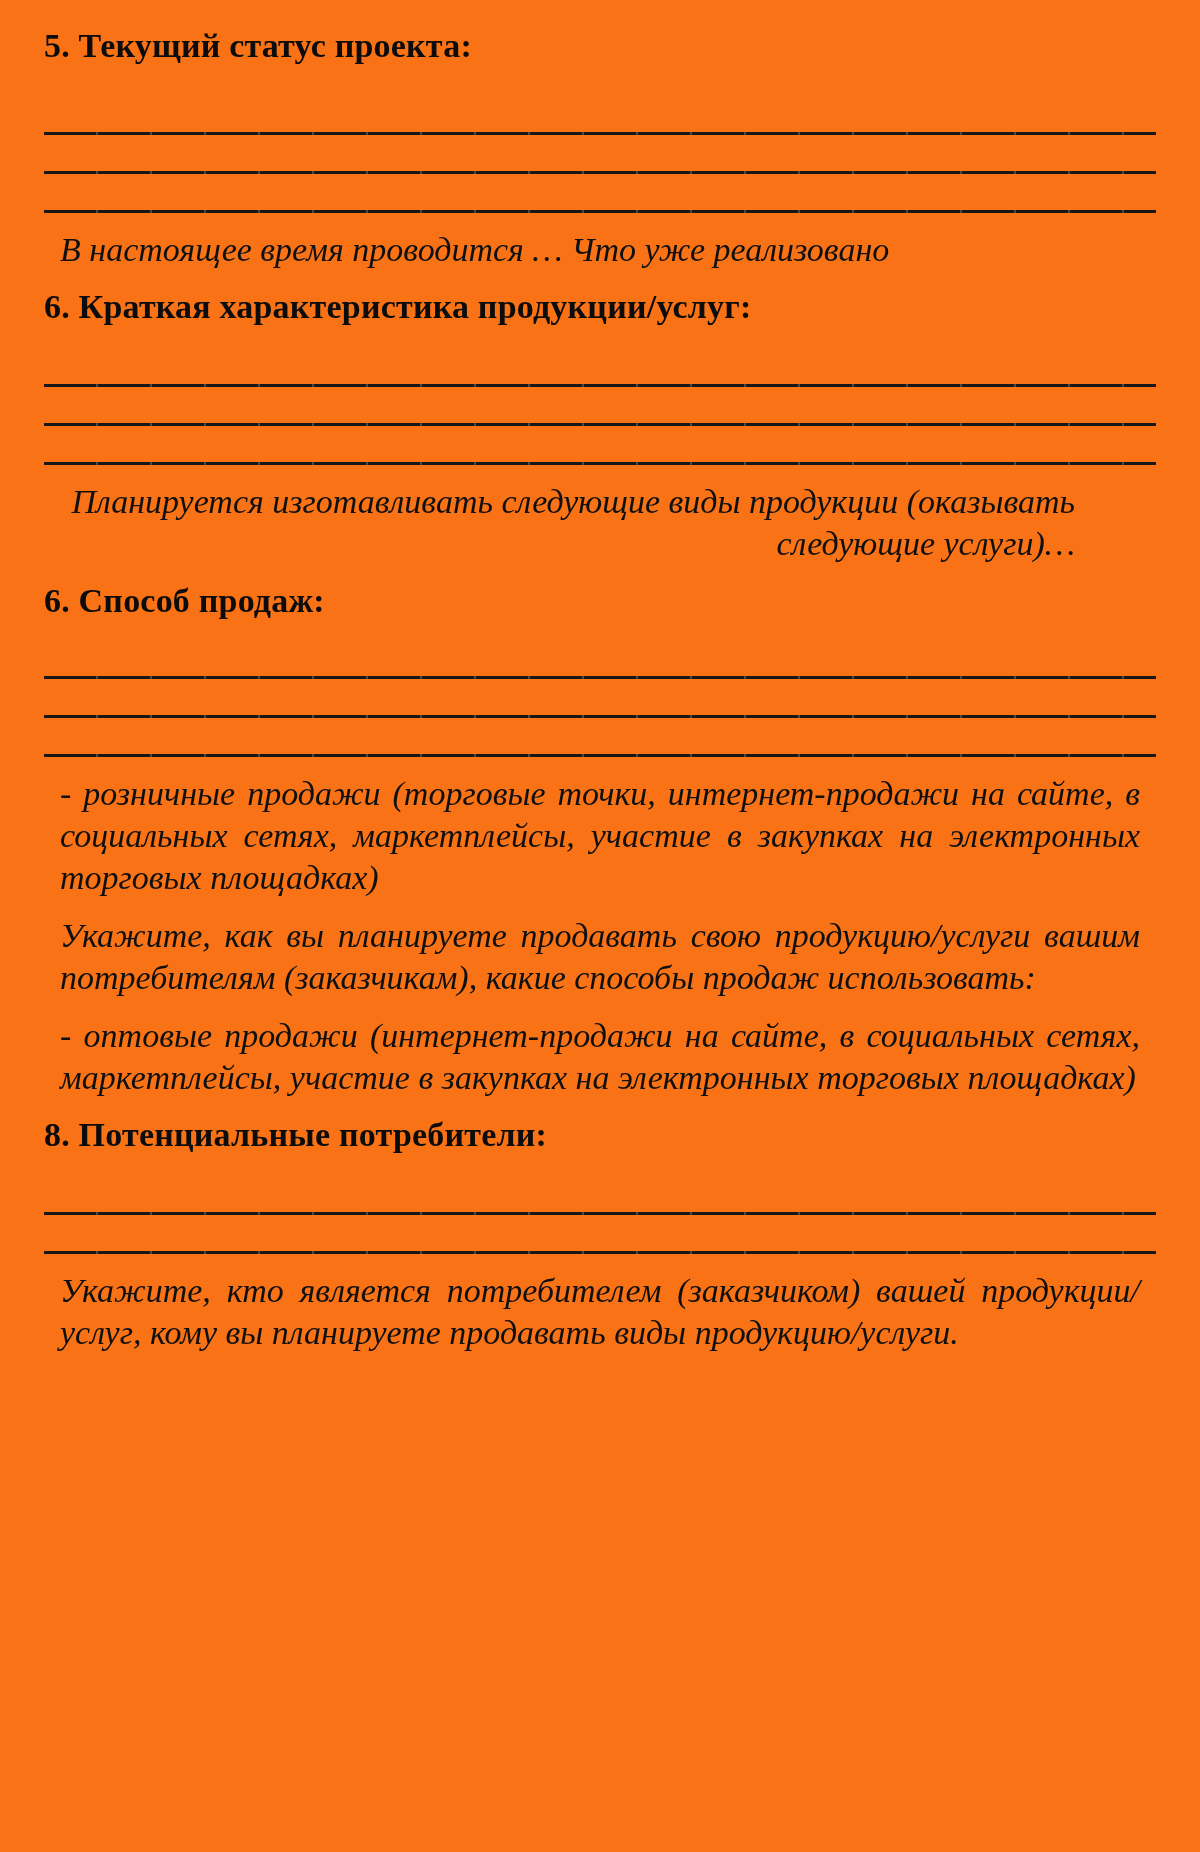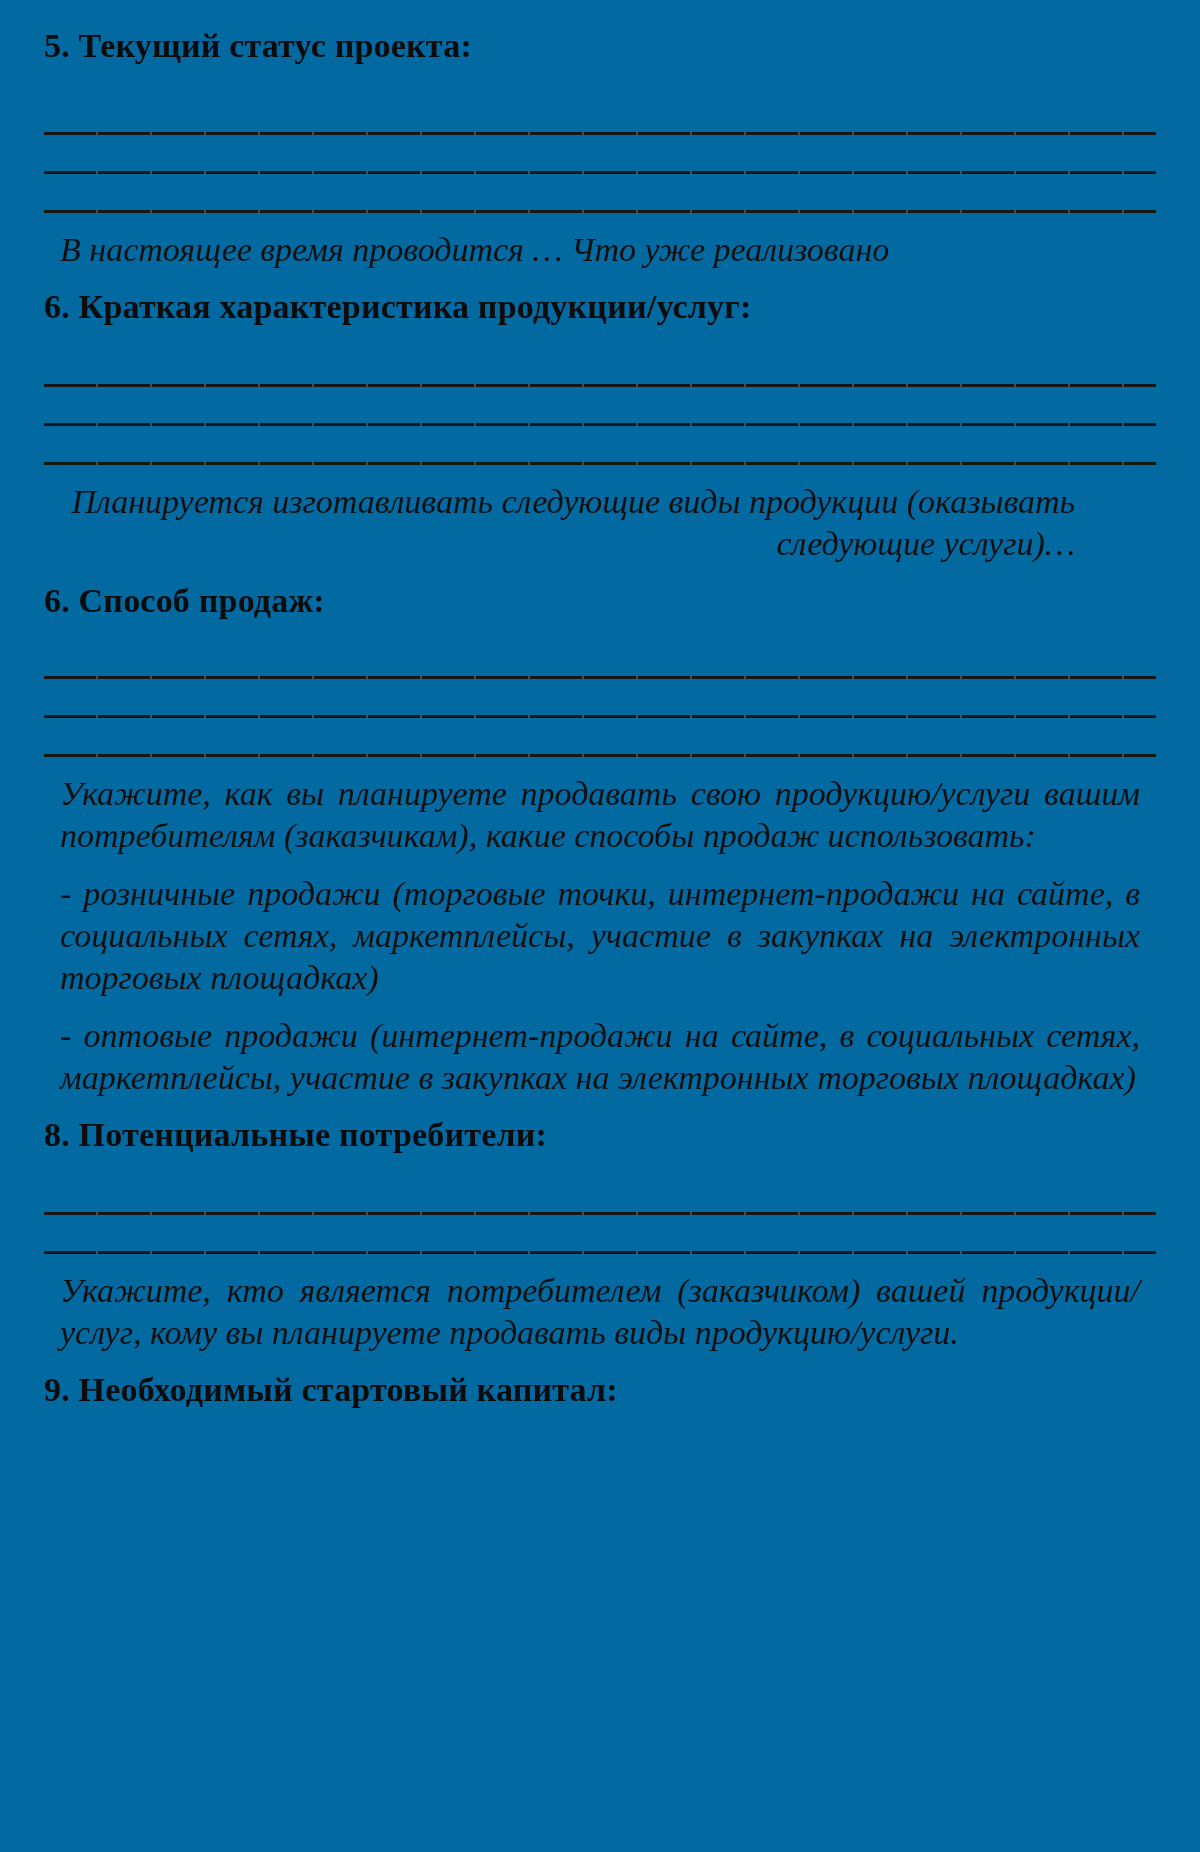--- a/index.html
+++ b/index.html
@@ -12,21 +12,21 @@
     height: 1852px;
     overflow: hidden;
     font-family: "Liberation Serif", "DejaVu Serif", serif;
     color: #0e0e0e;
   }
   .page {
     box-sizing: border-box;
     width: 1200px;
     height: 1852px;
     padding: 26px 44px 0 44px;
-    background: #0369a1;
+    background: #f97316;
   }
   h2.heading {
     margin: 0;
     font-size: 34px;
     line-height: 40px;
     font-weight: 700;
     letter-spacing: 0.2px;
     color: #0c0c0c;
   }
   p.hint {
@@ -88,31 +88,28 @@
     <p class="hint hint-narrow mt33">Планируется изготавливать следующие виды продукции (оказывать следующие услуги)…</p>
   </section>
 
   <section>
     <h2 class="heading mt95">6. Способ продаж:</h2>
     <div class="rules mt19">
       <div class="rule"></div>
       <div class="rule"></div>
       <div class="rule"></div>
     </div>
+    <p class="hint just mt23">- розничные продажи (торговые точки, интернет-продажи на сайте, в социальных сетях, маркетплейсы, участие в закупках на электронных торговых площадках)</p>
     <p class="hint just mt76">Укажите, как вы планируете продавать свою продукцию/услуги вашим потребителям (заказчикам), какие способы продаж использовать:</p>
-    <p class="hint just mt23">- розничные продажи (торговые точки, интернет-продажи на сайте, в социальных сетях, маркетплейсы, участие в закупках на электронных торговых площадках)</p>
     <p class="hint just mt18">- оптовые продажи (интернет-продажи на сайте, в социальных сетях, маркетплейсы, участие в закупках на электронных торговых площадках)</p>
   </section>
 
   <section>
     <h2 class="heading mt85">8. Потенциальные потребители:</h2>
     <div class="rules mt21">
       <div class="rule"></div>
       <div class="rule"></div>
     </div>
     <p class="hint just mt71">Укажите, кто является потребителем (заказчиком) вашей продукции/услуг, кому вы планируете продавать виды продукцию/услуги.</p>
   </section>
 
-  <section>
-    <h2 class="heading mt28">9. Необходимый стартовый капитал:</h2>
-  </section>
 
 </div>
 
 </body></html>

